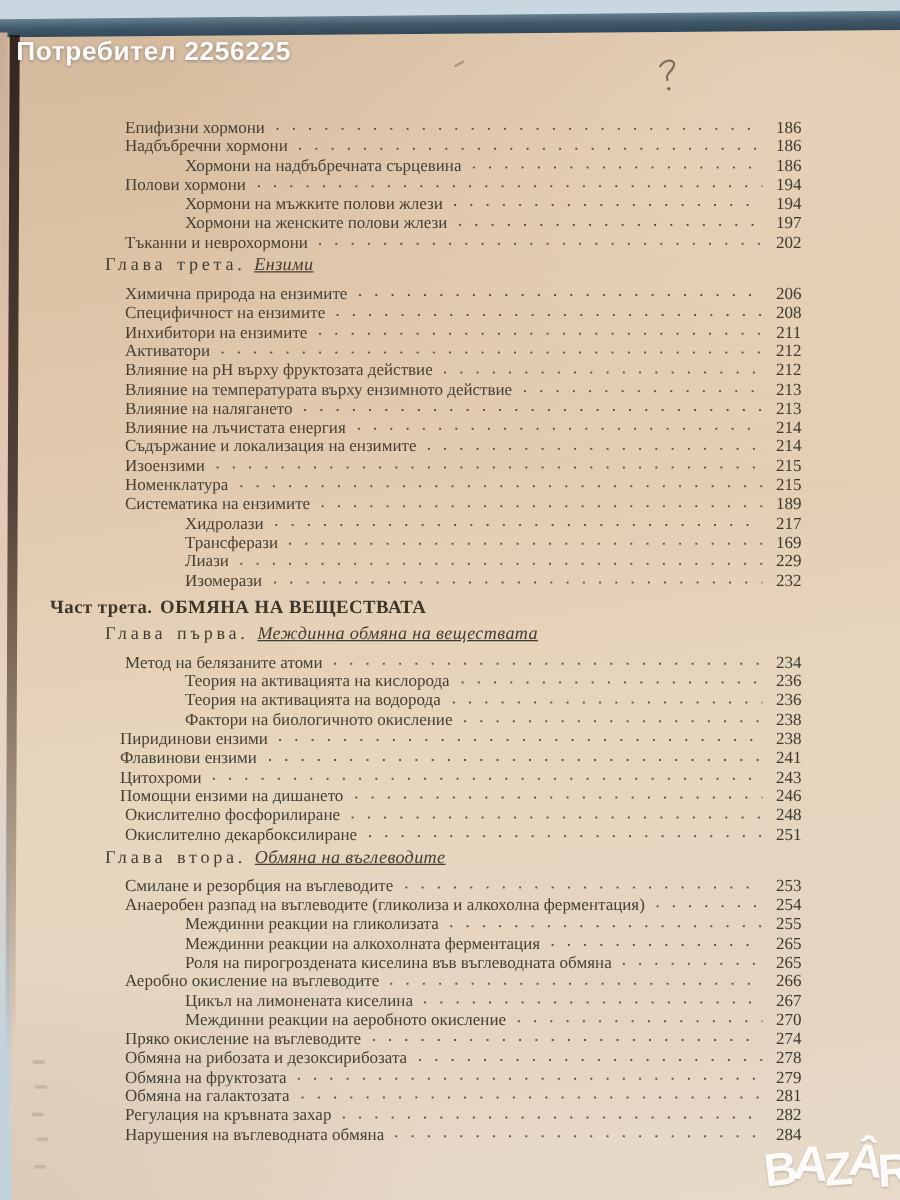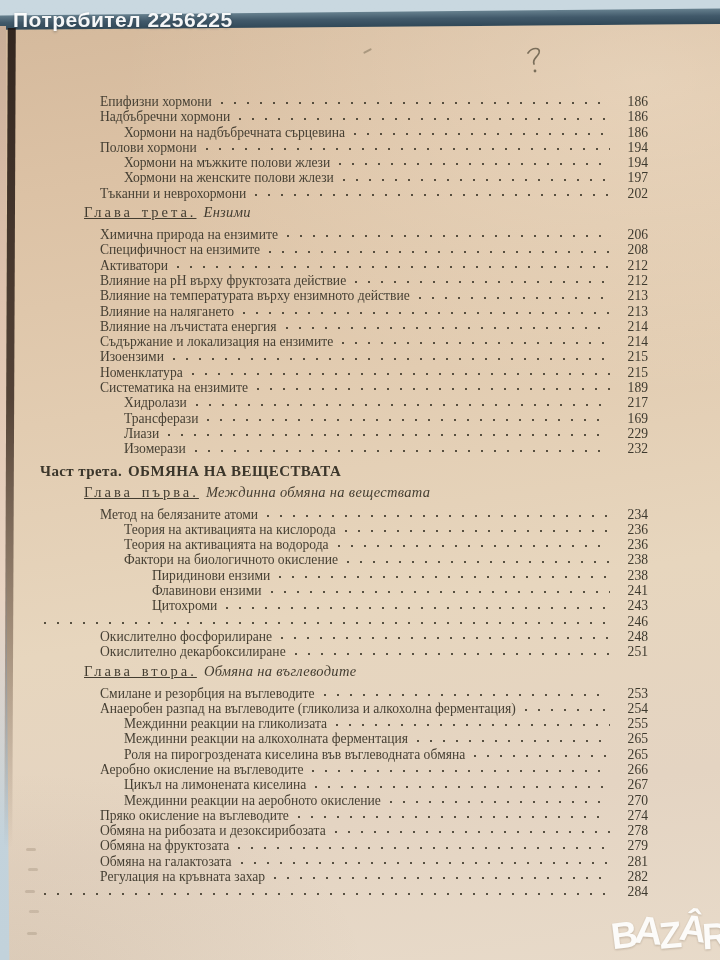--- a/index.html
+++ b/index.html
@@ -24,44 +24,44 @@
   .pages-edge{
     position:absolute;left:0;top:26px;width:6px;height:812px;
     background:linear-gradient(180deg,#c9ad97 0%,#e0c4b0 35%,#e9d4c3 70%,rgba(233,212,195,0) 100%);
   }
   .spine-shadow{
     position:absolute;left:6px;top:28px;width:8px;height:820px;
     background:linear-gradient(180deg,rgba(28,18,14,0.88) 0%,rgba(52,36,28,0.82) 45%,rgba(84,60,44,0.45) 75%,rgba(84,60,44,0) 100%);
     transform:rotate(0.25deg);
   }
   .user-wm{
-    position:absolute;left:13px;top:8px;z-index:5;
+    position:absolute;left:13px;top:30px;z-index:5;
     font:700 21px "Liberation Sans",sans-serif;color:#ffffff;opacity:0.95;
     letter-spacing:0.5px;text-shadow:0 1px 3px rgba(35,48,58,0.45);white-space:nowrap;
   }
   .toc{
     position:absolute;left:40px;top:94px;width:608px;z-index:2;
     font-size:13.6px;color:#453f33;
   }
   .row{display:flex;align-items:baseline;height:15.3px;line-height:15.3px;white-space:nowrap;}
   .t{padding-right:5px;overflow:hidden;}
   .lvl1{margin-left:60px;}
-  .lvl2{margin-left:84px;}
-  .lvl3{margin-left:112px;}
+  .lvl2{margin-left:108px;}
+  .lvl3{margin-left:56px;}
   .leader{
     flex:1 1 auto;align-self:stretch;margin:0 4px 0 2px;min-width:8px;
     background-image:radial-gradient(circle 1.1px at 3px 3px, rgba(62,56,42,0.85) 95%, rgba(62,56,42,0));
     background-size:13px 6px;background-repeat:repeat-x;background-position:0 calc(100% - 3px);
   }
-  .pg{min-width:34px;text-align:right;color:#3d392e;}
+  .pg{min-width:34px;text-align:center;color:#3d392e;}
   .part{font-weight:700;font-size:15px;line-height:18px;margin:5px 0 3px 0;color:#3b362b;letter-spacing:0.4px;}
   .part .h-title{margin-left:6px;margin-top:12px;}
   .chapter{font-size:14.5px;line-height:18px;margin:2px 0 6px 44px;color:#433d31;}
-  .chapter .h-prefix{letter-spacing:3px;word-spacing:2px;text-decoration:underline;}
-  .chapter .h-title{font-style:italic;margin-left:7px;letter-spacing:0.3px;}
+  .chapter .h-prefix{letter-spacing:3px;word-spacing:2px;}
+  .chapter .h-title{font-style:italic;margin-left:7px;letter-spacing:0.3px;text-decoration:underline;}
   .bazar{
     position:absolute;right:-6px;bottom:8px;z-index:6;display:flex;align-items:flex-end;
     font-family:"Liberation Sans",sans-serif;font-weight:900;font-size:37px;line-height:1;
     color:#fdfdfb;letter-spacing:-3px;opacity:0.97;
     filter:drop-shadow(0 1px 1px rgba(95,80,60,0.3));
   }
   .bazar span{display:inline-block;}
   .bazar span:nth-child(1){transform:rotate(-7deg) translateY(2px);}
   .bazar span:nth-child(2){transform:rotate(5deg) translateY(-3px) scale(1.05);}
   .bazar span:nth-child(3){transform:rotate(-5deg) translateY(2px);}
@@ -137,20 +137,25 @@
         <span class="t lvl1">Химична природа на ензимите</span>
         <span class="leader"></span>
         <span class="pg">206</span>
       </div>
       <div class="row">
         <span class="t lvl1">Специфичност на ензимите</span>
         <span class="leader"></span>
         <span class="pg">208</span>
       </div>
       <div class="row">
+        <span class="t lvl1">Инхибитори на ензимите</span>
+        <span class="leader"></span>
+        <span class="pg">211</span>
+      </div>
+      <div class="row">
         <span class="t lvl1">Активатори</span>
         <span class="leader"></span>
         <span class="pg">212</span>
       </div>
       <div class="row">
         <span class="t lvl1">Влияние на pH върху фруктозата действие</span>
         <span class="leader"></span>
         <span class="pg">212</span>
       </div>
       <div class="row">
@@ -239,20 +244,21 @@
         <span class="t lvl3">Флавинови ензими</span>
         <span class="leader"></span>
         <span class="pg">241</span>
       </div>
       <div class="row">
         <span class="t lvl3">Цитохроми</span>
         <span class="leader"></span>
         <span class="pg">243</span>
       </div>
       <div class="row">
+        <span class="t lvl3">Помощни ензими на дишането</span>
         <span class="leader"></span>
         <span class="pg">246</span>
       </div>
       <div class="row">
         <span class="t lvl1">Окислително фосфорилиране</span>
         <span class="leader"></span>
         <span class="pg">248</span>
       </div>
       <div class="row">
         <span class="t lvl1">Окислително декарбоксилиране</span>
@@ -319,20 +325,21 @@
         <span class="t lvl1">Обмяна на галактозата</span>
         <span class="leader"></span>
         <span class="pg">281</span>
       </div>
       <div class="row">
         <span class="t lvl1">Регулация на кръвната захар</span>
         <span class="leader"></span>
         <span class="pg">282</span>
       </div>
       <div class="row">
+        <span class="t lvl1">Нарушения на въглеводната обмяна</span>
         <span class="leader"></span>
         <span class="pg">284</span>
       </div>
     </div>
 
   <div class="bleed-spots"></div>
 
   <div class="bazar">
       <span class="">B</span>
       <span class="">A</span>

